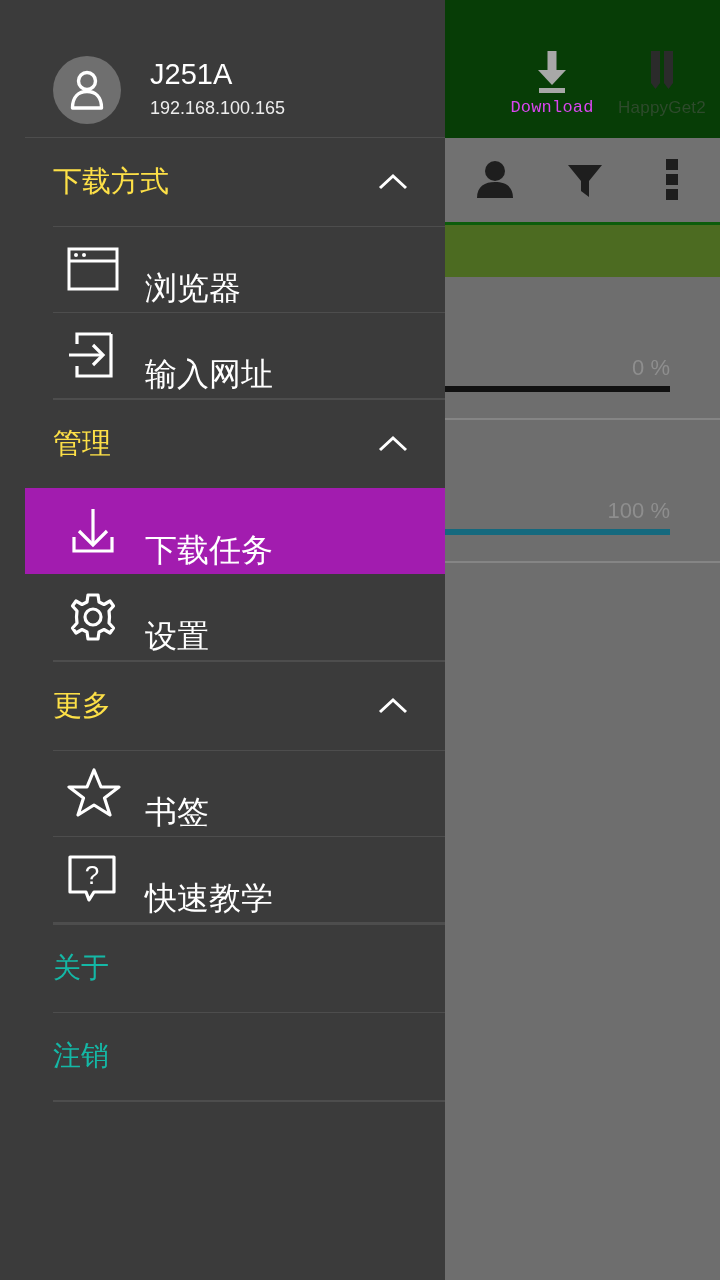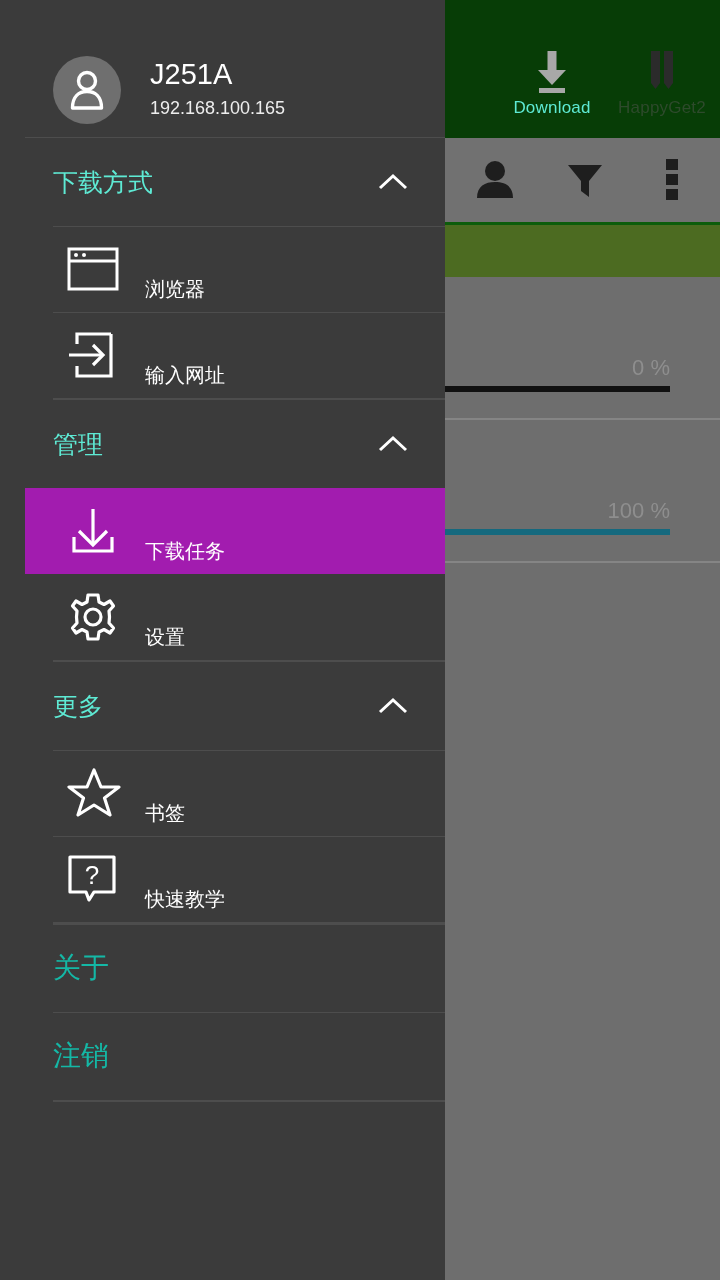--- a/index.html
+++ b/index.html
@@ -42,21 +42,21 @@
     height: 48px;
     display: flex;
     align-items: center;
     justify-content: center;
   }
   .tab-label {
     font-size: 17px;
     margin-top: 2px;
     letter-spacing: 0.2px;
   }
-  .tab-download .tab-label { color: #5eead4; }
+  .tab-download .tab-label { color: #d946ef; font-family: Liberation Mono, monospace; }
   .tab-happyget .tab-label { color: #2e4a2c; }
 
   .action-bar {
     position: absolute;
     top: 138px; left: 0; right: 0;
     height: 84px;
     background: #717171;
     border-bottom: 3px solid #0c5c0b;
   }
   .action-icon {
@@ -166,22 +166,22 @@
 
   .section-header {
     position: relative;
     height: 88px;
     display: flex;
     align-items: center;
     padding-left: 28px;
     box-sizing: border-box;
   }
   .section-title {
-    font-size: 25px;
-    color: #5eead4;
+    font-size: 29px;
+    color: #fde047;
   }
   .section-chevron {
     position: absolute;
     right: 36px;
     top: 50%;
     transform: translateY(-50%);
     display: flex;
     align-items: center;
   }
 
@@ -205,21 +205,21 @@
     background: #a21caf;
   }
   .nav-item.selected::before { display: none; }
   .nav-icon {
     width: 66px;
     display: flex;
     align-items: center;
     justify-content: flex-start;
   }
   .nav-label {
-    font-size: 20px;
+    font-size: 32px;
     color: #ffffff;
     margin-left: 12px;
     margin-top: 40px;
   }
 
   .plain-item {
     position: relative;
     height: 88px;
     display: flex;
     align-items: center;

